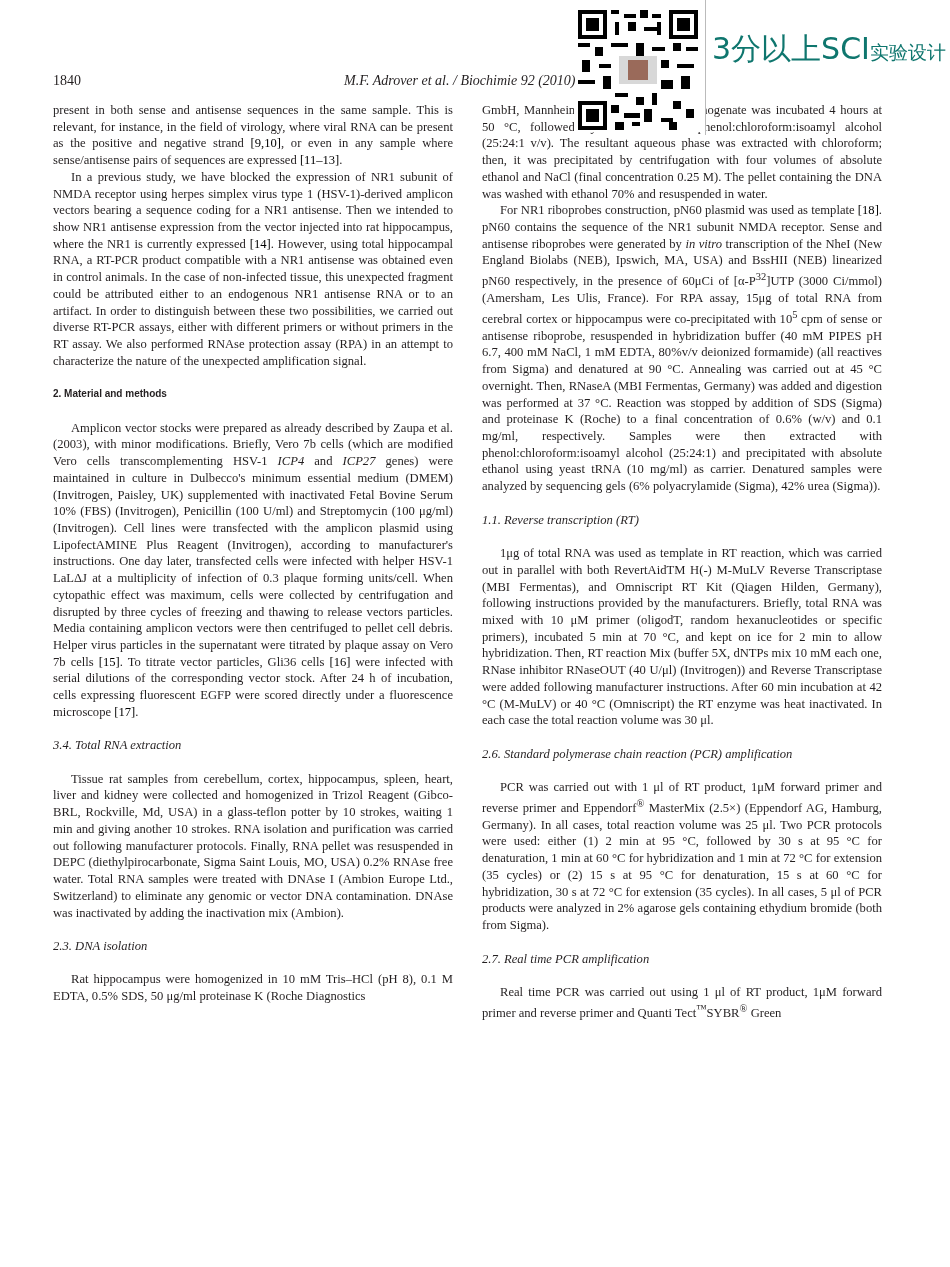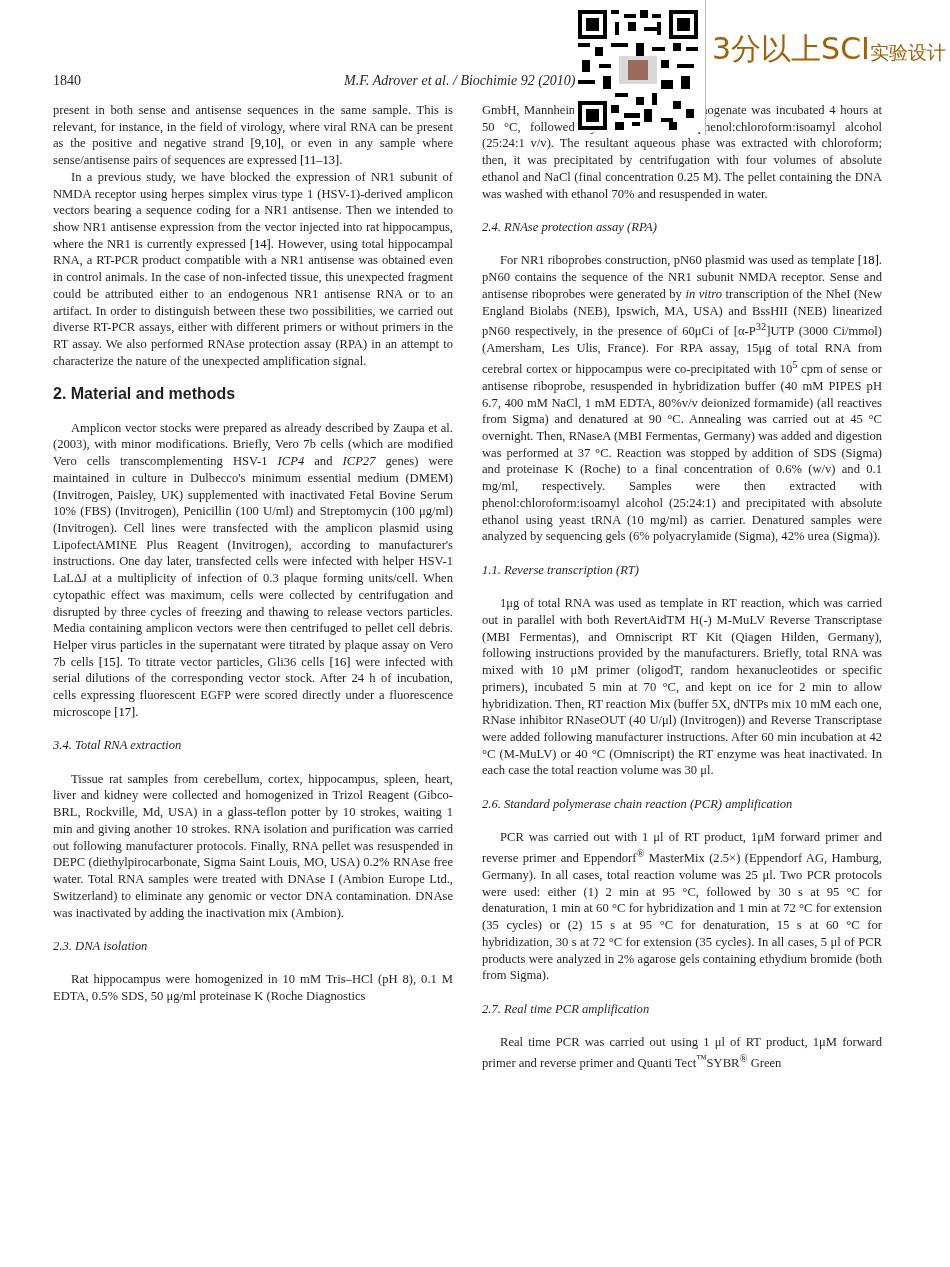--- a/index.html
+++ b/index.html
@@ -8,26 +8,26 @@
   .runhead { position: absolute; top: 73px; left: 53px; width: 830px; height: 16px;
              font-size: 14px; }
   .runhead .pageno { position: absolute; left: 0; top: 0; }
   .runhead .journal { position: absolute; left: 291px; top: 0; font-style: italic; }
   .col { position: absolute; top: 102px; width: 400px; font-size: 12.6px; line-height: 16.72px; }
   .col.left { left: 53px; }
   .col.right { left: 482px; }
   .col p { margin: 0; text-align: justify; }
   .col p.indent { text-indent: 18px; }
   .sec { font-family: "Liberation Sans", "DejaVu Sans", sans-serif; font-weight: bold;
-         font-size: 16px; margin: 16.72px 0 16.72px 0; }
+         font-size: 10px; margin: 16.72px 0 16.72px 0; }
   .subsec { font-style: italic; margin: 16.72px 0 16.72px 0; }
   .ref { color: #000000; }
   .qr { position: absolute; left: 578px; top: 10px; width: 120px; height: 120px; background: #fff; }
   .ad-divider { position: absolute; left: 705px; top: 0; width: 1px; height: 135px; background: #bbbbbb; }
-  .ad { position: absolute; left: 712px; top: 34px; color: #a16207;
+  .ad { position: absolute; left: 712px; top: 34px; color: #0f766e;
         font-family: "DejaVu Sans", "Liberation Sans", sans-serif; line-height: 1; }
   .ad .l1 { font-size: 30px; white-space: nowrap; }
   .ad .l2 { font-size: 30px; margin-top: 6px; white-space: nowrap; }
   .ad small { font-size: 19px; }
   .cover { position: absolute; left: 574px; top: 100px; width: 132px; height: 32px; background: #fff; }
 </style>
 </head>
 <body>
 
 <div class="runhead">
@@ -45,21 +45,20 @@
   <div class="subsec">3.4.  Total RNA extraction</div>
   <p class="indent">Tissue rat samples from cerebellum, cortex, hippocampus, spleen, heart, liver and kidney were collected and homogenized in Trizol Reagent (Gibco-BRL, Rockville, Md, USA) in a glass-teflon potter by 10 strokes, waiting 1 min and giving another 10 strokes. RNA isolation and purification was carried out following manufacturer protocols. Finally, RNA pellet was resuspended in DEPC (diethylpirocarbonate, Sigma Saint Louis, MO, USA) 0.2% RNAse free water. Total RNA samples were treated with DNAse I (Ambion Europe Ltd., Switzerland) to eliminate any genomic or vector DNA contamination. DNAse was inactivated by adding the inactivation mix (Ambion).</p>
 
   <div class="subsec">2.3.  DNA isolation</div>
   <p class="indent">Rat hippocampus were homogenized in 10 mM Tris–HCl (pH 8), 0.1 M EDTA, 0.5% SDS, 50 μg/ml proteinase K (Roche Diagnostics</p>
 </div>
 
 <div class="col right">
   <p>GmbH, Mannheim, Germany) and the homogenate was incubated 4 hours at 50 °C, followed by extraction with phenol:chloroform:isoamyl alcohol (25:24:1 v/v). The resultant aqueous phase was extracted with chloroform; then, it was precipitated by centrifugation with four volumes of absolute ethanol and NaCl (final concentration 0.25 M). The pellet containing the DNA was washed with ethanol 70% and resuspended in water.</p>
 
-  <div class="subsec">2.4.  RNAse protection assay (RPA)</div>
   <p class="indent"><span>For NR1 riboprobes construction, pN60 plasmid was used as template </span><a class="ref">[18]</a><span>. pN60 contains the sequence of the NR1 subunit NMDA receptor. Sense and antisense riboprobes were generated by </span><i>in vitro</i><span> transcription of the NheI (New England Biolabs (NEB), Ipswich, MA, USA) and BssHII (NEB) linearized pN60 respectively, in the presence of 60μCi of [α-P</span><sup>32</sup><span>]UTP (3000 Ci/mmol) (Amersham, Les Ulis, France). For RPA assay, 15μg of total RNA from cerebral cortex or hippocampus were co-precipitated with 10</span><sup>5</sup><span> cpm of sense or antisense riboprobe, resuspended in hybridization buffer (40 mM PIPES pH 6.7, 400 mM NaCl, 1 mM EDTA, 80%v/v deionized formamide) (all reactives from Sigma) and denatured at 90 °C. Annealing was carried out at 45 °C overnight. Then, RNaseA (MBI Fermentas, Germany) was added and digestion was performed at 37 °C. Reaction was stopped by addition of SDS (Sigma) and proteinase K (Roche) to a final concentration of 0.6% (w/v) and 0.1 mg/ml, respectively. Samples were then extracted with phenol:chloroform:isoamyl alcohol (25:24:1) and precipitated with absolute ethanol using yeast tRNA (10 mg/ml) as carrier. Denatured samples were analyzed by sequencing gels (6% polyacrylamide (Sigma), 42% urea (Sigma)).</span></p>
 
   <div class="subsec">1.1.  Reverse transcription (RT)</div>
   <p class="indent">1μg of total RNA was used as template in RT reaction, which was carried out in parallel with both RevertAidTM H(-) M-MuLV Reverse Transcriptase (MBI Fermentas), and Omniscript RT Kit (Qiagen Hilden, Germany), following instructions provided by the manufacturers. Briefly, total RNA was mixed with 10 μM primer (oligodT, random hexanucleotides or specific primers), incubated 5 min at 70 °C, and kept on ice for 2 min to allow hybridization. Then, RT reaction Mix (buffer 5X, dNTPs mix 10 mM each one, RNase inhibitor RNaseOUT (40 U/μl) (Invitrogen)) and Reverse Transcriptase were added following manufacturer instructions. After 60 min incubation at 42 °C (M-MuLV) or 40 °C (Omniscript) the RT enzyme was heat inactivated. In each case the total reaction volume was 30 μl.</p>
 
   <div class="subsec">2.6.  Standard polymerase chain reaction (PCR) amplification</div>
   <p class="indent"><span>PCR was carried out with 1 μl of RT product, 1μM forward primer and reverse primer and Eppendorf</span><sup>®</sup><span> MasterMix (2.5×) (Eppendorf AG, Hamburg, Germany). In all cases, total reaction volume was 25 μl. Two PCR protocols were used: either (1) 2 min at 95 °C, followed by 30 s at 95 °C for denaturation, 1 min at 60 °C for hybridization and 1 min at 72 °C for extension (35 cycles) or (2) 15 s at 95 °C for denaturation, 15 s at 60 °C for hybridization, 30 s at 72 °C for extension (35 cycles). In all cases, 5 μl of PCR products were analyzed in 2% agarose gels containing ethydium bromide (both from Sigma).</span></p>
 
   <div class="subsec">2.7.  Real time PCR amplification</div>
   <p class="indent"><span>Real time PCR was carried out using 1 μl of RT product, 1μM forward primer and reverse primer and Quanti Tect</span><sup>™</sup><span>SYBR</span><sup>®</sup><span> Green</span></p>

